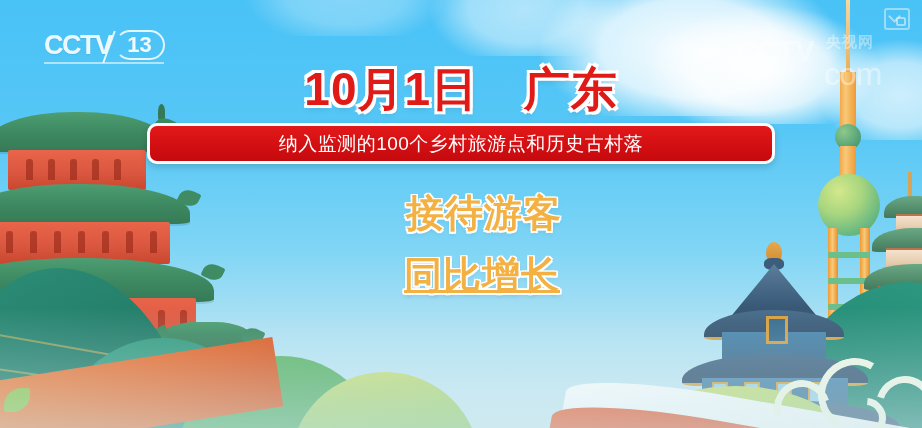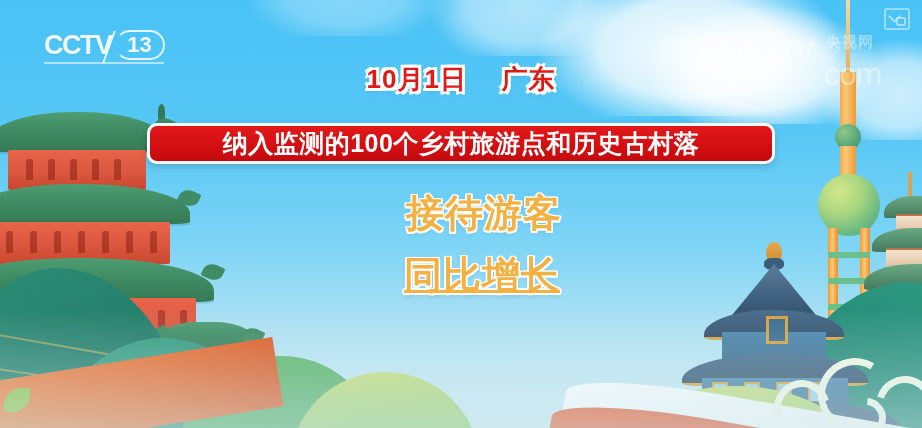--- a/index.html
+++ b/index.html
@@ -375,21 +375,21 @@
     width:9px; height:9px;
     border-left:2px solid rgba(255,255,255,.62);
     border-bottom:2px solid rgba(255,255,255,.62);
     transform:rotate(-45deg);
   }
 
   
   #headline {
     position:absolute; left:0; top:66px; width:922px;
     text-align:center;
-    font-size:26px; font-weight:700;
+    font-size:46px; font-weight:700;
     color:#e01b17;
     letter-spacing:1px;
     line-height:1;
     text-shadow:
        2px 0 0 #fff, -2px 0 0 #fff, 0 2px 0 #fff, 0 -2px 0 #fff,
        2px 2px 0 #fff, -2px 2px 0 #fff, 2px -2px 0 #fff, -2px -2px 0 #fff,
        3px 3px 0 #fff, -3px 3px 0 #fff, 3px -3px 0 #fff, -3px -3px 0 #fff,
        0 4px 6px rgba(0,0,0,.12);
   }
   #headline .gap { display:inline-block; width:18px; }
@@ -397,21 +397,21 @@
   #banner {
     position:absolute; left:147px; top:123px;
     width:628px; height:41px;
     background:linear-gradient(180deg,#e2191a 0%,#d30f12 55%,#c40a0e 100%);
     border:3px solid #ffffff;
     border-radius:10px;
     display:flex; align-items:center; justify-content:center;
     box-shadow:0 3px 7px rgba(0,0,0,.16);
   }
   #banner-text {
-    font-size:25px; font-weight:700; color:#ffffff;
+    font-size:19px; font-weight:400; color:#ffffff;
     letter-spacing:.5px; line-height:1; white-space:nowrap;
   }
 
   .stat-row {
     position:absolute; left:0; width:922px;
     display:flex; align-items:center; justify-content:center;
     line-height:1;
   }
   #stat-1 { top:194px; }
   #stat-2 { top:256px; }

